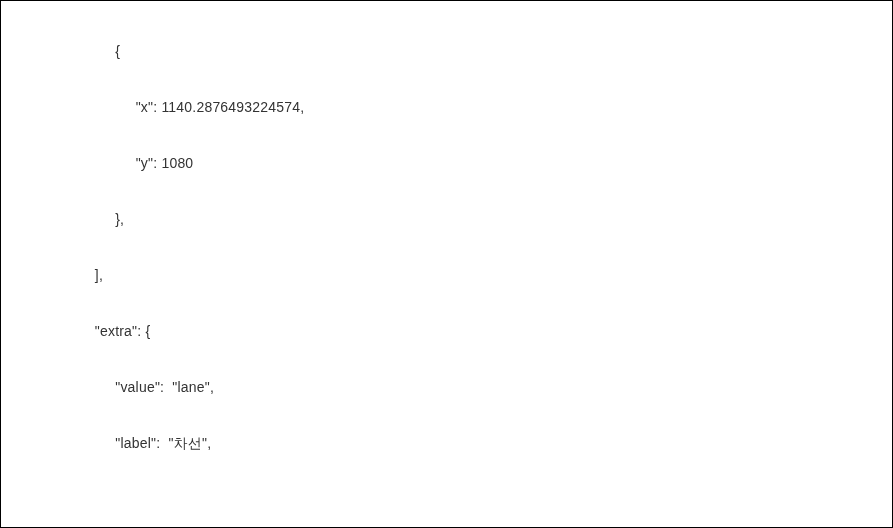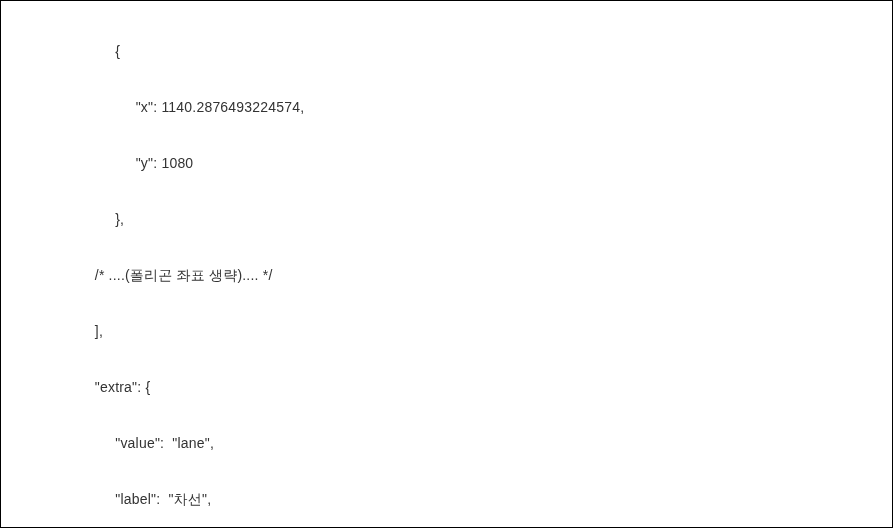--- a/index.html
+++ b/index.html
@@ -28,21 +28,20 @@
   }
 </style>
 </head>
 <body>
 
 <div class="code-container">
 <span class="code-line">                         {</span>
 <span class="code-line">                              "x": 1140.2876493224574,</span>
 <span class="code-line">                              "y": 1080</span>
 <span class="code-line">                         },</span>
-<span class="code-line">                    /* ....(폴리곤 좌표 생략).... */</span>
 <span class="code-line">                    ],</span>
 <span class="code-line">                    "extra": {</span>
 <span class="code-line">                         "value":  "lane",</span>
 <span class="code-line">                         "label":  "차선",</span>
 
 
 
 
 
 

